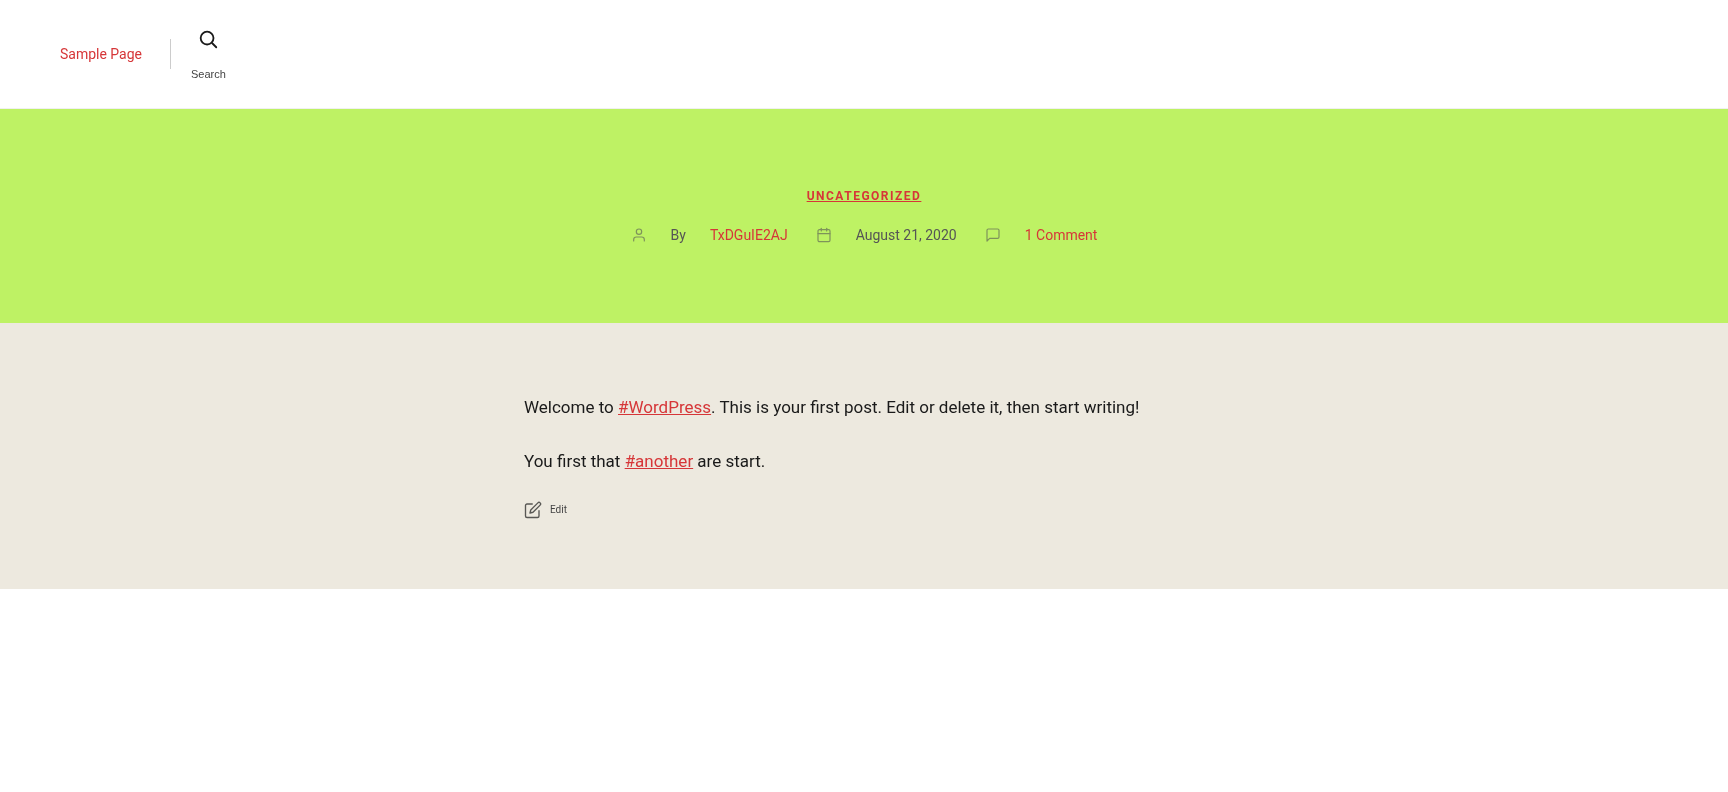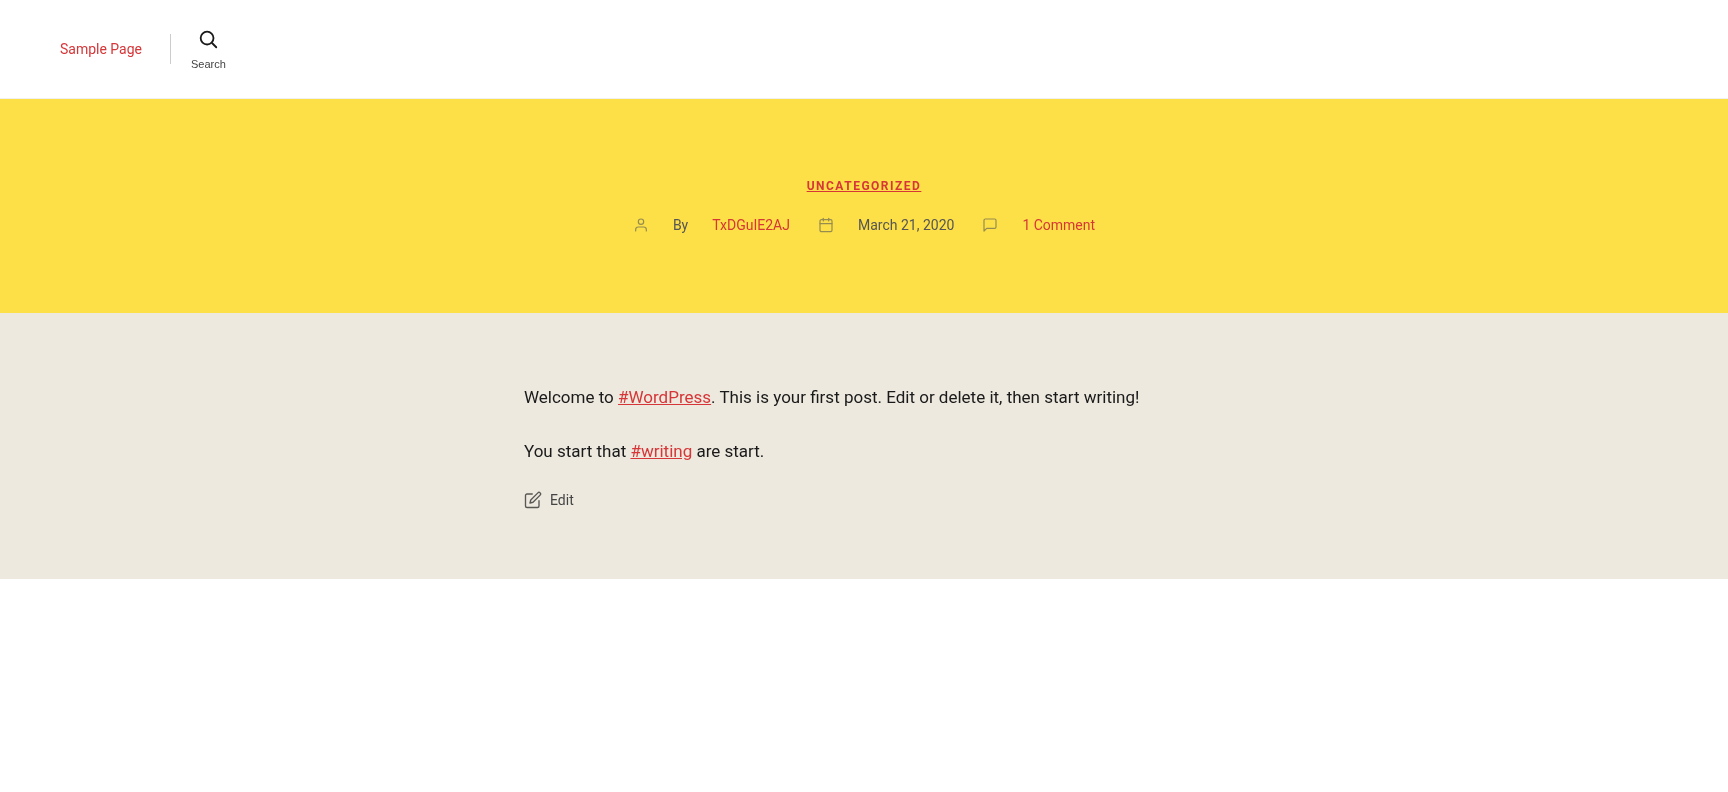--- a/index.html
+++ b/index.html
@@ -60,41 +60,41 @@
       width: 1px;
       height: 30px;
       background: #ccc;
       margin: 0 8px;
     }
 
     .search-button {
       display: flex;
       flex-direction: column;
       align-items: center;
-      gap: 8px;
+      gap: 18px;
       background: none;
       border: none;
       cursor: pointer;
       padding: 8px 12px;
       color: #1a1a1a;
     }
 
     .search-icon-svg {
       width: 22px;
       height: 22px;
     }
 
     .search-label {
       font-size: 11px;
       color: #444;
     }
 
     
     .post-header-section {
-      background: #fde047;
+      background: #bef264;
       padding: 80px 40px 80px;
       text-align: center;
     }
 
     .post-category {
       font-size: 12px;
       font-weight: 700;
       letter-spacing: 1.5px;
       color: #d63638;
       text-decoration: underline;
@@ -168,21 +168,21 @@
       margin-top: 8px;
     }
 
     .edit-icon {
       width: 18px;
       height: 18px;
       opacity: 0.7;
     }
 
     .edit-link {
-      font-size: 14px;
+      font-size: 10px;
       color: #444;
       text-decoration: none;
     }
   </style>
 </head>
 <body>
 
 <header class="site-header">
   <div class="header-right">
     <a class="nav-link" href="#">Sample Page</a>
@@ -208,38 +208,38 @@
       <span>By</span>
       <a class="post-author-link" href="#">TxDGuIE2AJ</a>
     </div>
     <div class="post-meta-item">
       <svg class="meta-icon" viewBox="0 0 24 24" fill="none" stroke="currentColor" stroke-width="1.8" stroke-linecap="round" stroke-linejoin="round">
         <rect x="3" y="4" width="18" height="18" rx="2" ry="2"></rect>
         <line x1="16" y1="2" x2="16" y2="6"></line>
         <line x1="8" y1="2" x2="8" y2="6"></line>
         <line x1="3" y1="10" x2="21" y2="10"></line>
       </svg>
-      <span>March 21, 2020</span>
+      <span>August 21, 2020</span>
     </div>
     <div class="post-meta-item">
       <svg class="meta-icon" viewBox="0 0 24 24" fill="none" stroke="currentColor" stroke-width="1.8" stroke-linecap="round" stroke-linejoin="round">
         <path d="M21 15a2 2 0 0 1-2 2H7l-4 4V5a2 2 0 0 1 2-2h14a2 2 0 0 1 2 2z"></path>
       </svg>
       <a class="post-author-link" href="#">1 Comment</a>
     </div>
   </div>
 </section>
 
 <section class="post-content-section">
   <div class="post-content-inner">
     <p>
       <span>Welcome to </span><a class="content-link" href="#">#WordPress</a><span>. This is your first post. Edit or delete it, then start writing!</span>
     </p>
     <p>
-      <span>You start that </span><a class="content-link" href="#">#writing</a><span> are start.</span>
+      <span>You first that </span><a class="content-link" href="#">#another</a><span> are start.</span>
     </p>
     <div class="edit-link-row">
       <svg class="edit-icon" viewBox="0 0 24 24" fill="none" stroke="currentColor" stroke-width="1.8" stroke-linecap="round" stroke-linejoin="round">
         <path d="M11 4H4a2 2 0 0 0-2 2v14a2 2 0 0 0 2 2h14a2 2 0 0 0 2-2v-7"></path>
         <path d="M18.5 2.5a2.121 2.121 0 0 1 3 3L12 15l-4 1 1-4 9.5-9.5z"></path>
       </svg>
       <a class="edit-link" href="#">Edit</a>
     </div>
   </div>
 </section>

